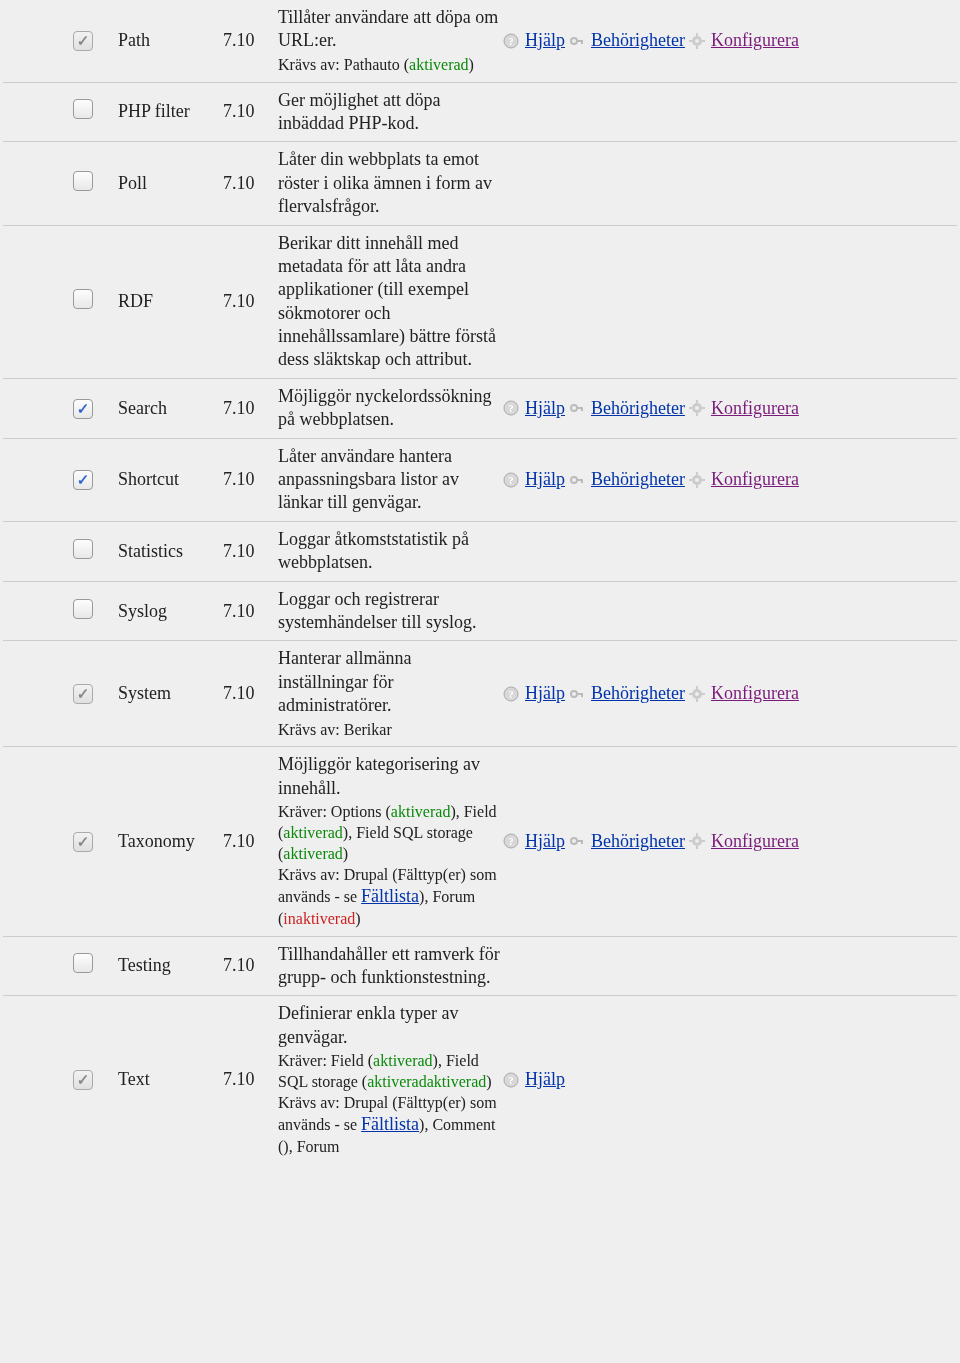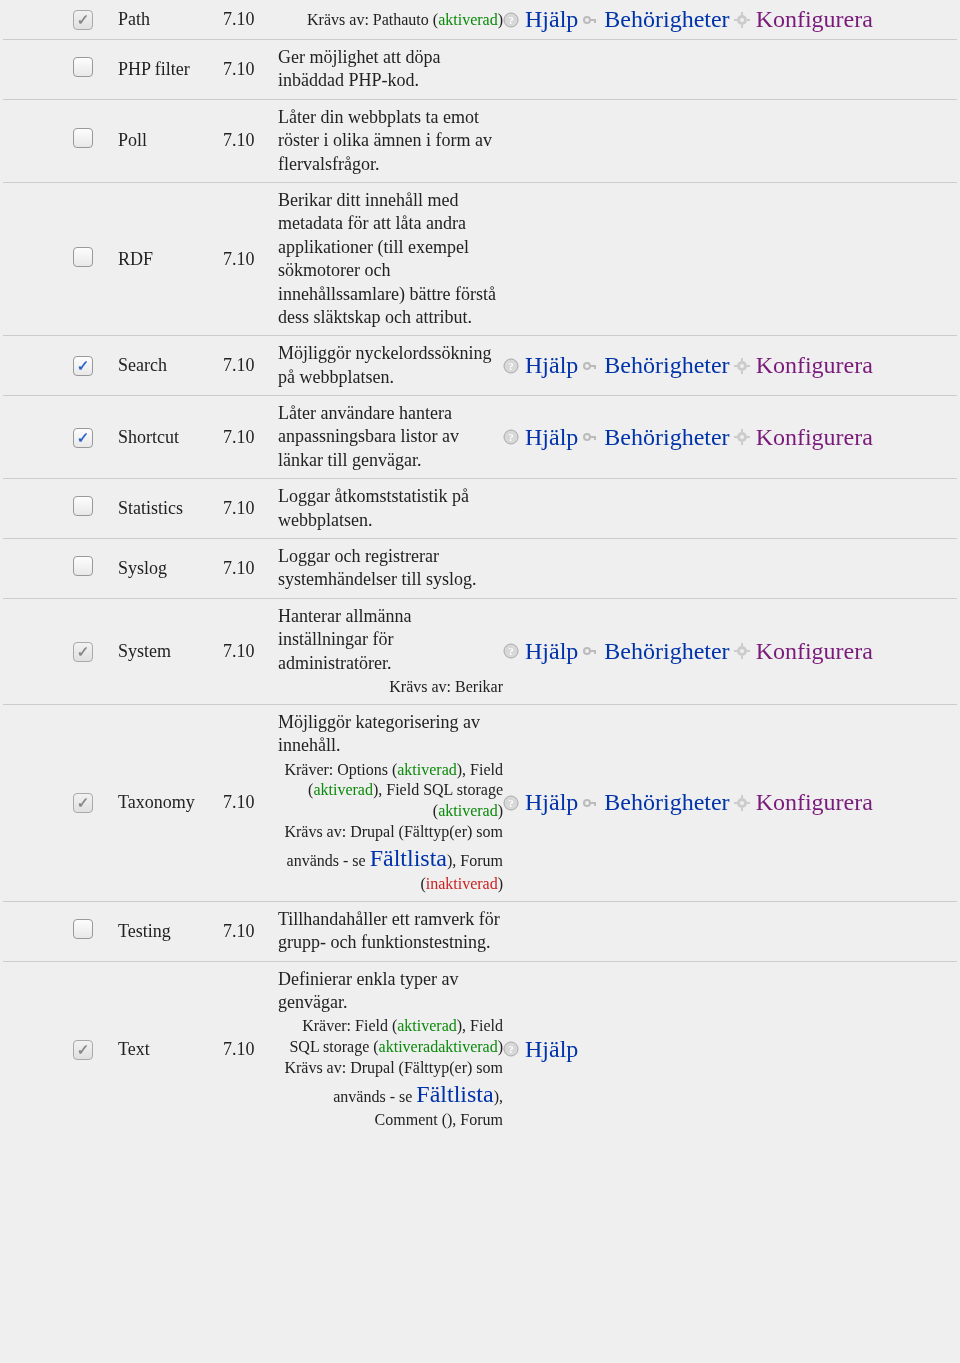--- a/index.html
+++ b/index.html
@@ -21,31 +21,32 @@
     align-items: center;
     border-bottom: 1px solid #ccc;
     padding: 6px 0;
     background: #efefef;
   }
   .col-drag { text-align: center; }
   .col-check { text-align: left; }
   .col-name { font-weight: normal; }
   .col-ver { }
   .col-desc { font-size: 18px; line-height: 1.3; }
-  .col-desc .sub { font-size: 16px; color: #222; margin-top: 2px; text-align: right; }
+  .col-desc .sub { font-size: 16px; color: #222; margin-top: 2px; }
   .col-ops {
     display: flex;
     align-items: center;
     gap: 4px;
     flex-wrap: wrap;
   }
   .link {
     color: #0033aa;
+    text-decoration: underline;
     cursor: pointer;
-    font-size: 24px;
+    font-size: 18px;
   }
   .link.cfg { color: #7a1a7a; }
   .green { color: #0a8a0a; }
   .red { color: #c22; }
   .ico {
     display: inline-block;
     width: 16px;
     height: 16px;
     margin-right: 2px;
     vertical-align: middle;
@@ -75,20 +76,21 @@
 </head>
 <body>
 
 <div class="wrap" id="root">
     <div class="row">
       <div class="col-drag"></div>
       <div class="col-check"><span class="cb locked checked"></span></div>
       <div class="col-name">Path</div>
       <div class="col-ver">7.10</div>
       <div class="col-desc">
+        <div>Tillåter användare att döpa om URL:er.</div>
         <div class="sub"><span>Krävs av: Pathauto (</span><span class="green">aktiverad</span><span>)</span></div>
       </div>
       <div class="col-ops">
         <span class="ico">
           <svg viewBox="0 0 16 16">
             <circle cx="8" cy="8" r="7" fill="#d8d8d8" stroke="#aaa"></circle>
             <text x="8" y="12" text-anchor="middle" font-size="11" font-weight="bold" fill="#fff">?</text>
           </svg>
         </span>
         <a class="link">Hjälp</a> 

